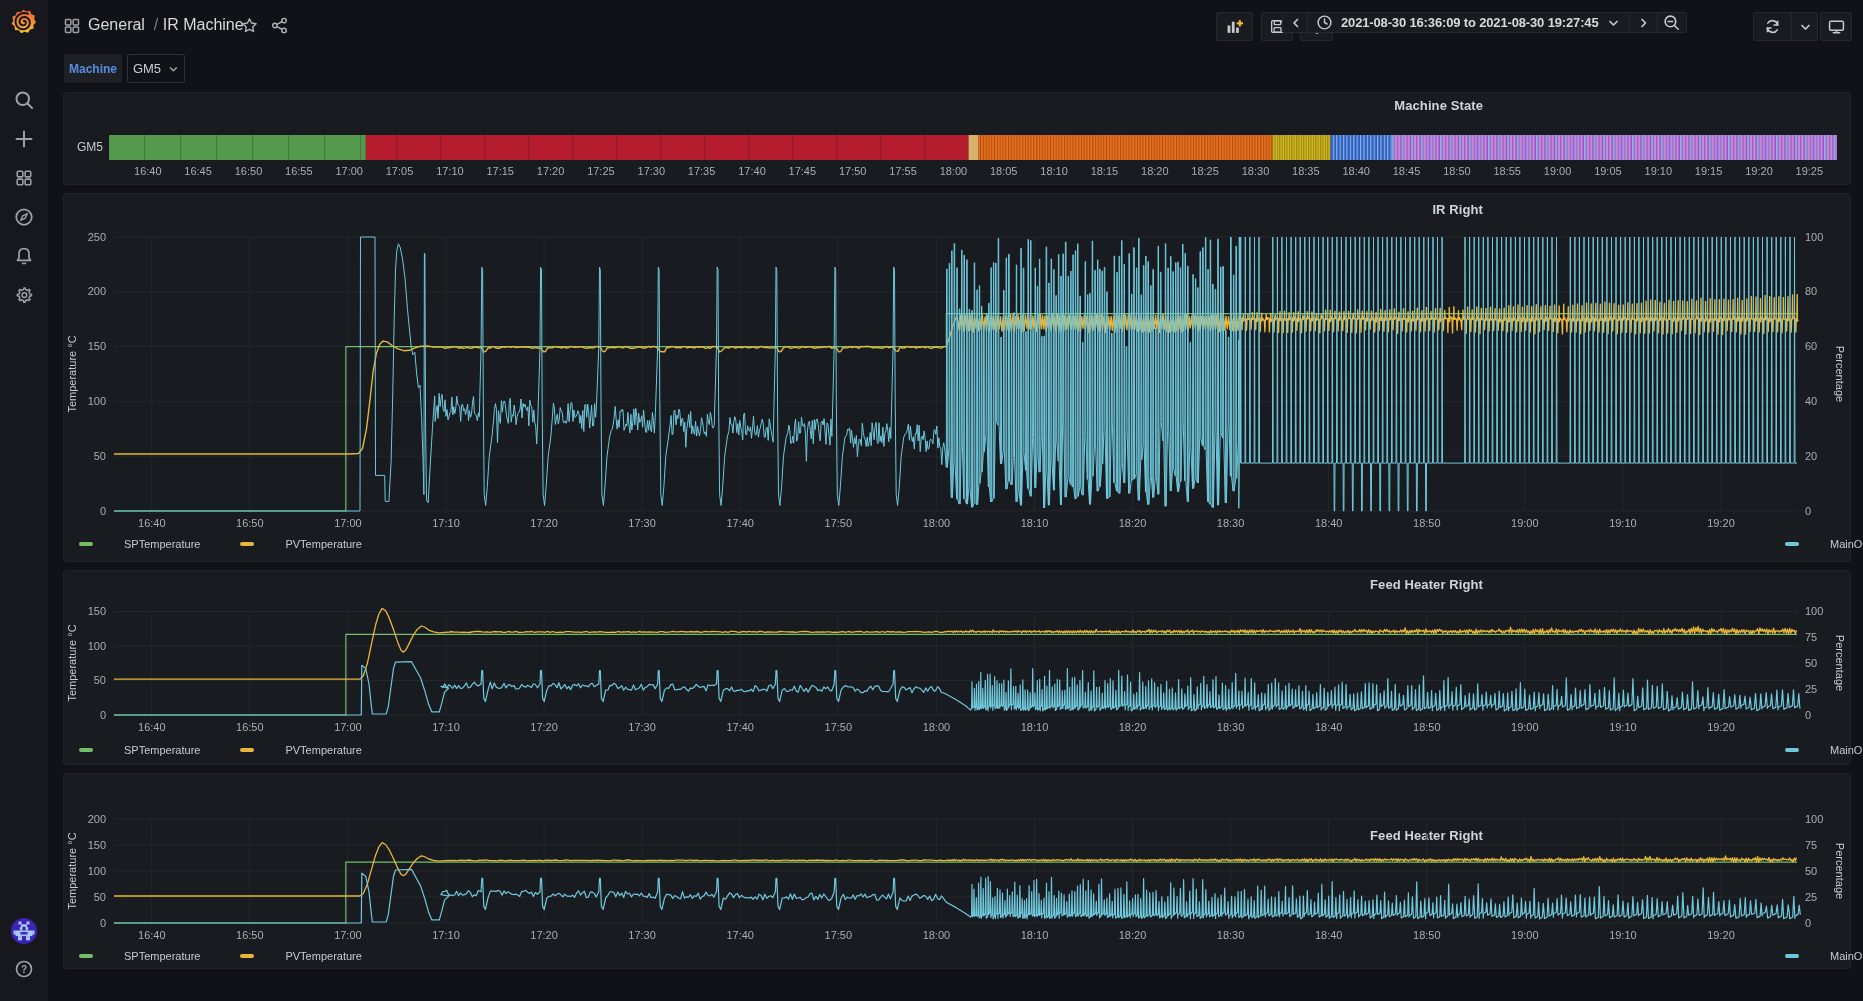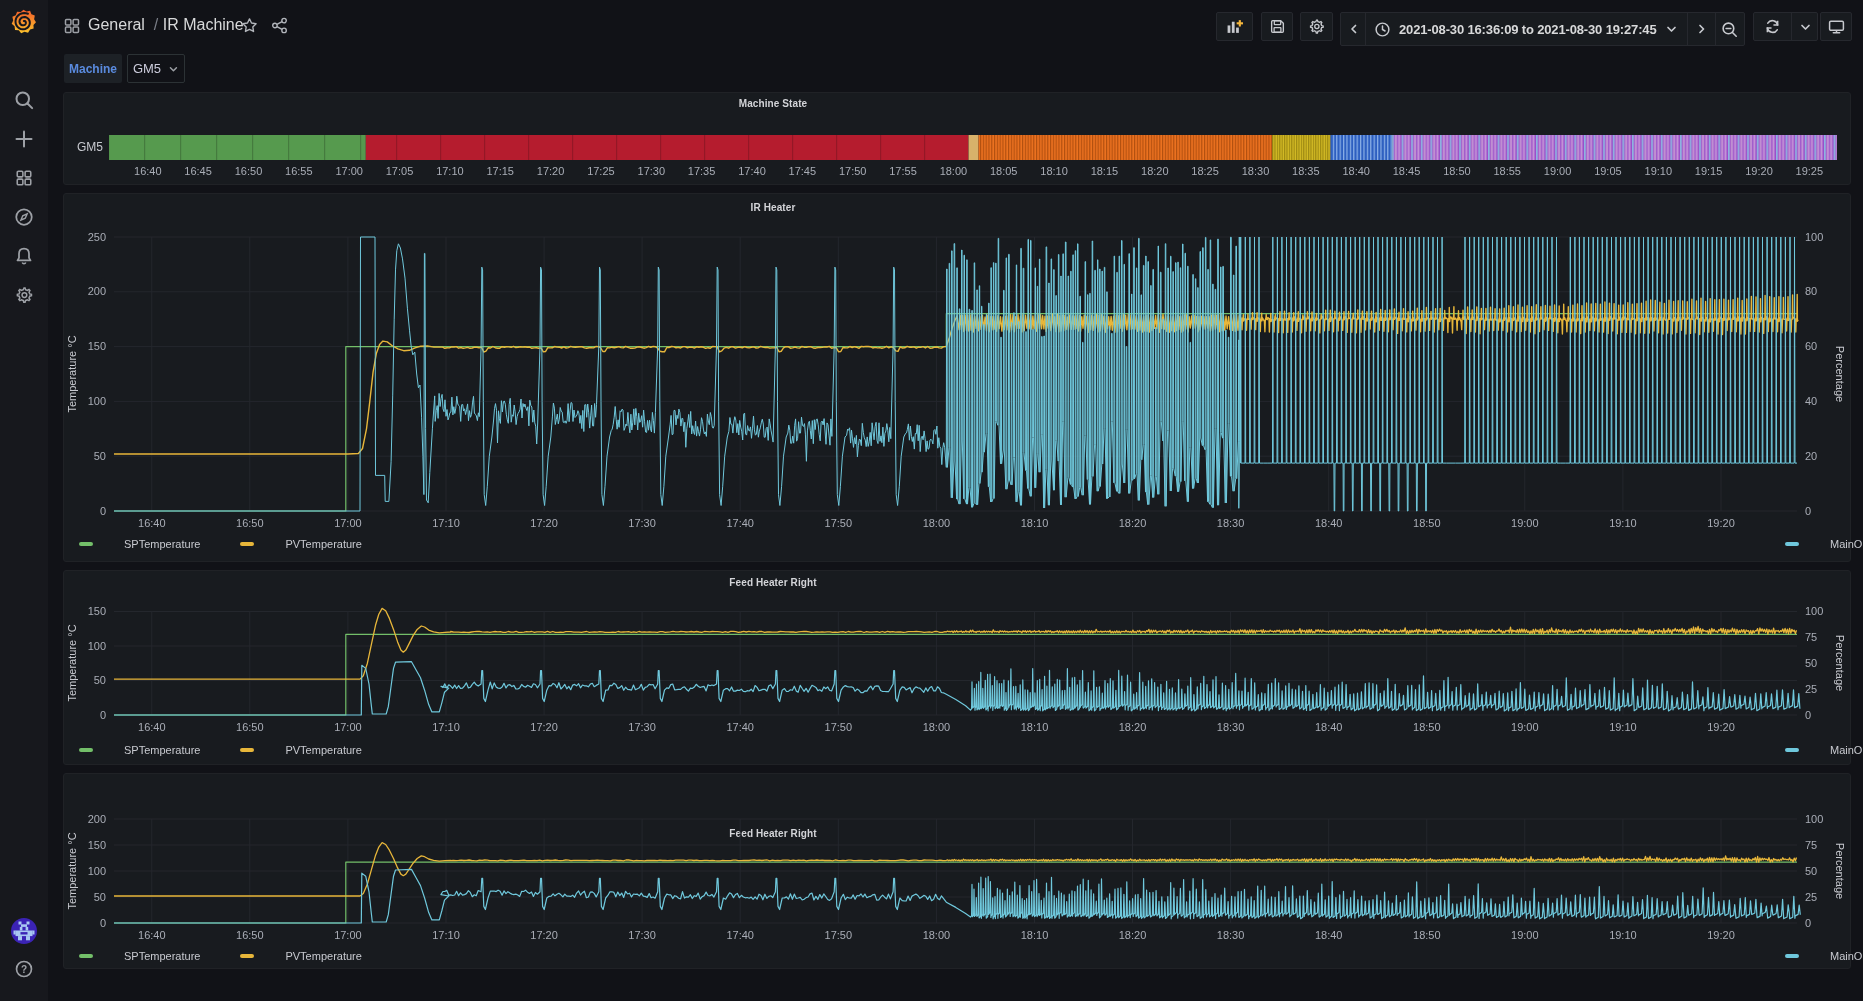--- a/index.html
+++ b/index.html
@@ -1,18 +1,18 @@
 <!DOCTYPE html>
 <html><head><meta charset="utf-8"><style>
 * { margin:0; padding:0; box-sizing:border-box; }
 body { width:1863px; height:1001px; background:#111217; font-family:"Liberation Sans",sans-serif; overflow:hidden; position:relative; }
 #sidebar { position:absolute; left:0; top:0; width:48px; height:1001px; background:#17181d; }
 .sico { position:absolute; left:24px; transform:translate(-50%,-50%); }
 .panel { position:absolute; background:#181b1f; border:1px solid #202226; border-radius:3px; }
-.ptitle { position:absolute; left:63px; width:1420px; text-align:center; color:#d3d4d8; font-size:10px; font-weight:bold; letter-spacing:0.1px; }
+.ptitle { position:absolute; left:63px; width:1420px; text-align:right; color:#d3d4d8; font-size:13px; font-weight:bold; letter-spacing:0.1px; }
 .legend { position:absolute; display:flex; align-items:center; color:#c8cad0; font-size:11px;gap:24px; }
 .sw { display:inline-block; width:14px; height:4px; border-radius:2px; margin-right:7px; }
 .btn { position:absolute; background:#181b1f; border:1px solid #26282e; border-radius:2px; display:flex; align-items:center; justify-content:center; }
 .tpk { position:absolute; background:#181b1f; border:1px solid #26282e; border-radius:2px; display:flex; align-items:stretch; }
 .tseg { display:flex; align-items:center; justify-content:center; }
 .tdiv { width:1px; background:#26282e; }
 </style></head><body>
 <div id="sidebar"></div>
 <div style="position:absolute;left:10px;top:8px"><svg width="27" height="27" viewBox="0 0 32 32">
 <defs>
@@ -104,21 +104,21 @@
       <rect x="5" y="2.8" width="6" height="3.4" rx="0.5" stroke="#c7c9ce" stroke-width="1.2"></rect>
       <rect x="4.8" y="9" width="6.4" height="4.2" rx="0.5" stroke="#c7c9ce" stroke-width="1.2"></rect>
     </svg>
   </div>
 <div class="btn" style="left:1300px;top:12px;width:33px;height:29px">
     <svg width="17" height="17" viewBox="0 0 16 16" fill="none" class="">
       <path d="M8 2 L8.9 2 L9.3 3.5 A4.8 4.8 0 0 1 10.8 4.1 L12.2 3.4 L13 4.3 L12.2 5.6 A4.8 4.8 0 0 1 12.8 7.1 L14.3 7.5 L14.3 8.6 L12.8 9 A4.8 4.8 0 0 1 12.2 10.5 L13 11.8 L12.2 12.7 L10.8 12 A4.8 4.8 0 0 1 9.3 12.6 L8.9 14.1 L7.8 14.1 L7.4 12.6 A4.8 4.8 0 0 1 5.9 12 L4.5 12.7 L3.7 11.8 L4.5 10.5 A4.8 4.8 0 0 1 3.9 9 L2.4 8.6 L2.4 7.5 L3.9 7.1 A4.8 4.8 0 0 1 4.5 5.6 L3.7 4.3 L4.5 3.4 L5.9 4.1 A4.8 4.8 0 0 1 7.4 3.5 Z" stroke="#c7c9ce" stroke-width="1.25"></path>
       <circle cx="8.35" cy="8.05" r="2" stroke="#c7c9ce" stroke-width="1.25"></circle>
     </svg>
   </div>
-<div class="tpk" style="left:1340px;top:12px;height:34px">
+<div class="tpk" style="left:1282px;top:12px;height:21px">
   <div class="tseg" style="width:24px">
       <svg width="14" height="14" viewBox="0 0 14 14" fill="none">
         <path d="M9.5 3.5 L6 7 L9.5 10.5" stroke="#c7c9ce" stroke-width="1.7" stroke-linecap="round" stroke-linejoin="round"></path>
       </svg>
     </div>
     <div class="tdiv"></div>
   <div class="tseg" style="padding:0 9px 0 8px">
       <svg width="17" height="17" viewBox="0 0 16 16" fill="none" class="">
         <circle cx="8" cy="8" r="6" stroke="#c7c9ce" stroke-width="1.4"></circle>
         <path d="M8 4.6 L8 8 L10.4 9.4" stroke="#c7c9ce" stroke-width="1.4" stroke-linecap="round"></path>
@@ -245,21 +245,21 @@
     <text x="1507.2" y="175" fill="#a9adb6" font-size="11" text-anchor="middle">18:55</text>
     <text x="1557.6" y="175" fill="#a9adb6" font-size="11" text-anchor="middle">19:00</text>
     <text x="1607.9" y="175" fill="#a9adb6" font-size="11" text-anchor="middle">19:05</text>
     <text x="1658.3" y="175" fill="#a9adb6" font-size="11" text-anchor="middle">19:10</text>
     <text x="1708.6" y="175" fill="#a9adb6" font-size="11" text-anchor="middle">19:15</text>
     <text x="1759.0" y="175" fill="#a9adb6" font-size="11" text-anchor="middle">19:20</text>
     <text x="1809.3" y="175" fill="#a9adb6" font-size="11" text-anchor="middle">19:25</text>
   </svg>
 
 <div class="panel" style="left:63px;top:193px;width:1788px;height:369px"></div>
-<div class="ptitle" style="top:202px">IR Heater</div>
+<div class="ptitle" style="top:202px">IR Right</div>
 <svg width="1863" height="570" style="position:absolute;left:0;top:0">
     <line x1="114.0" y1="511.0" x2="1797.0" y2="511.0" stroke="#24272d" stroke-width="1"></line>
     <text x="106.0" y="514.5" fill="#a9adb6" font-size="11" text-anchor="end">0</text>
     <line x1="114.0" y1="456.2" x2="1797.0" y2="456.2" stroke="#24272d" stroke-width="1"></line>
     <text x="106.0" y="459.7" fill="#a9adb6" font-size="11" text-anchor="end">50</text>
     <line x1="114.0" y1="401.4" x2="1797.0" y2="401.4" stroke="#24272d" stroke-width="1"></line>
     <text x="106.0" y="404.9" fill="#a9adb6" font-size="11" text-anchor="end">100</text>
     <line x1="114.0" y1="346.6" x2="1797.0" y2="346.6" stroke="#24272d" stroke-width="1"></line>
     <text x="106.0" y="350.1" fill="#a9adb6" font-size="11" text-anchor="end">150</text>
     <line x1="114.0" y1="291.8" x2="1797.0" y2="291.8" stroke="#24272d" stroke-width="1"></line>

